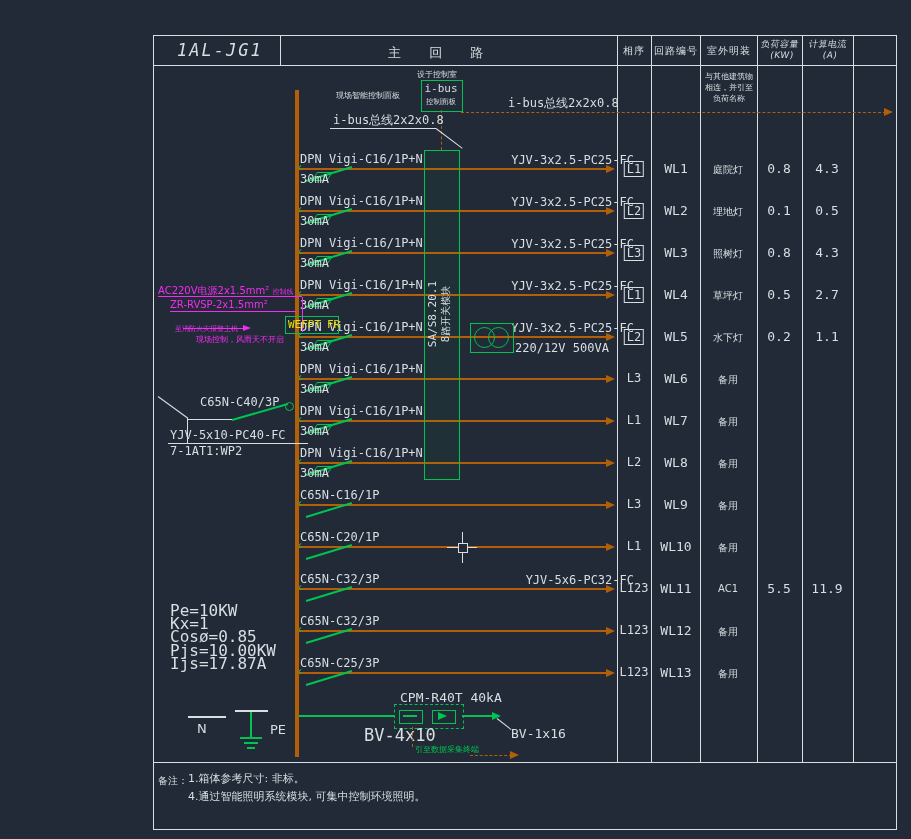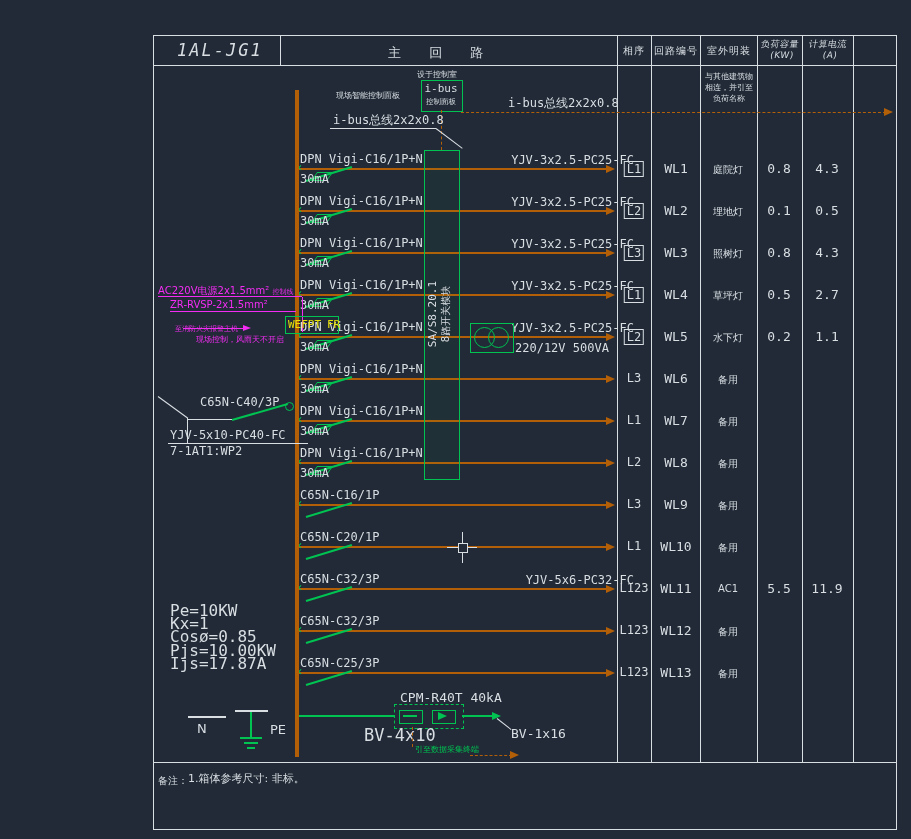--- a/index.html
+++ b/index.html
@@ -363,20 +363,21 @@
   <span class="abs mono" style="left:338px;top:725px;font-size:17px;margin-left:26px;">BV-4x10</span>
   <span class="abs mono" style="left:511px;top:726px;font-size:13px;">BV-1x16</span>
   <div class="dash-v" style="left:412px;top:727px;height:20px;"></div>
   <span class="abs nowrap" style="left:415px;top:744px;font-size:8px;color:var(--green);">引至数据采集终端</span>
   <div class="dash-h" style="left:470px;top:755px;width:42px;"></div>
   <div class="arrow-r-o" style="left:510px;top:751px;"></div>
 
   <span class="abs" style="left:158px;top:774px;font-size:10px;">备注：</span>
   <div class="abs" style="left:188px;top:770px;font-size:11px;line-height:18px;">
     <div>1.箱体参考尺寸: 非标。</div>
+    <div>4.通过智能照明系统模块, 可集中控制环境照明。</div>
   </div>
 
   <div>
     <div class="wline" style="left:447px;top:547px;width:30px;height:1px;"></div>
     <div class="wline" style="left:462px;top:532px;width:1px;height:31px;"></div>
     <div class="abs" style="left:458px;top:543px;width:8px;height:8px;border:1px solid var(--line);background:var(--bg);"></div>
   </div>
 
 </div>
 

